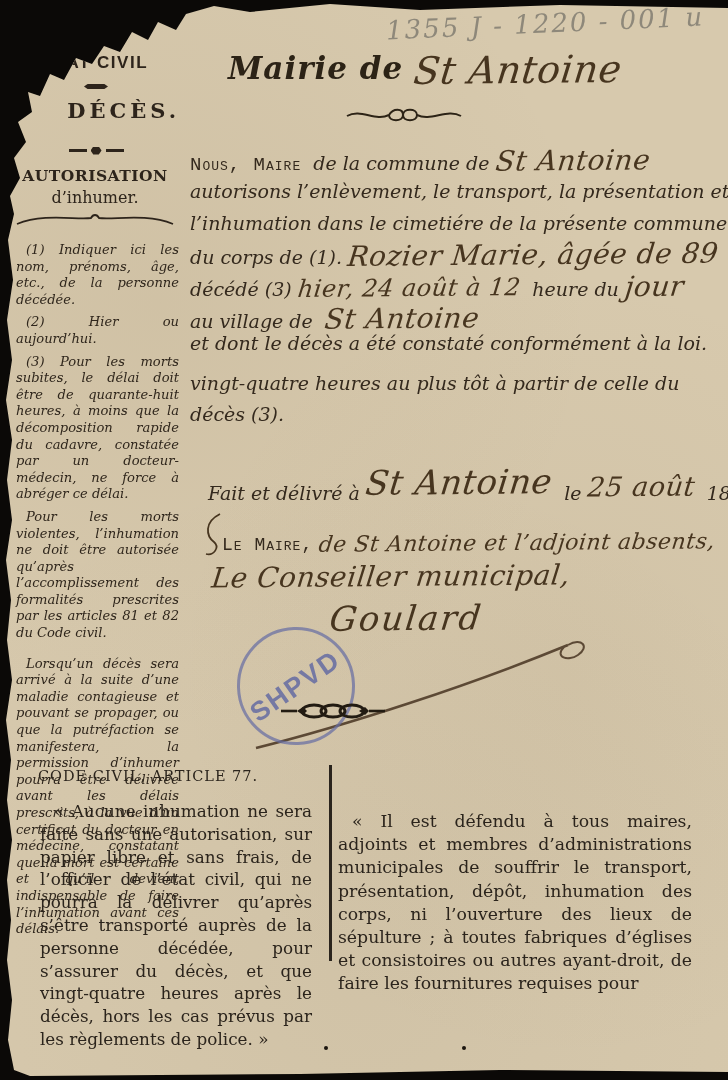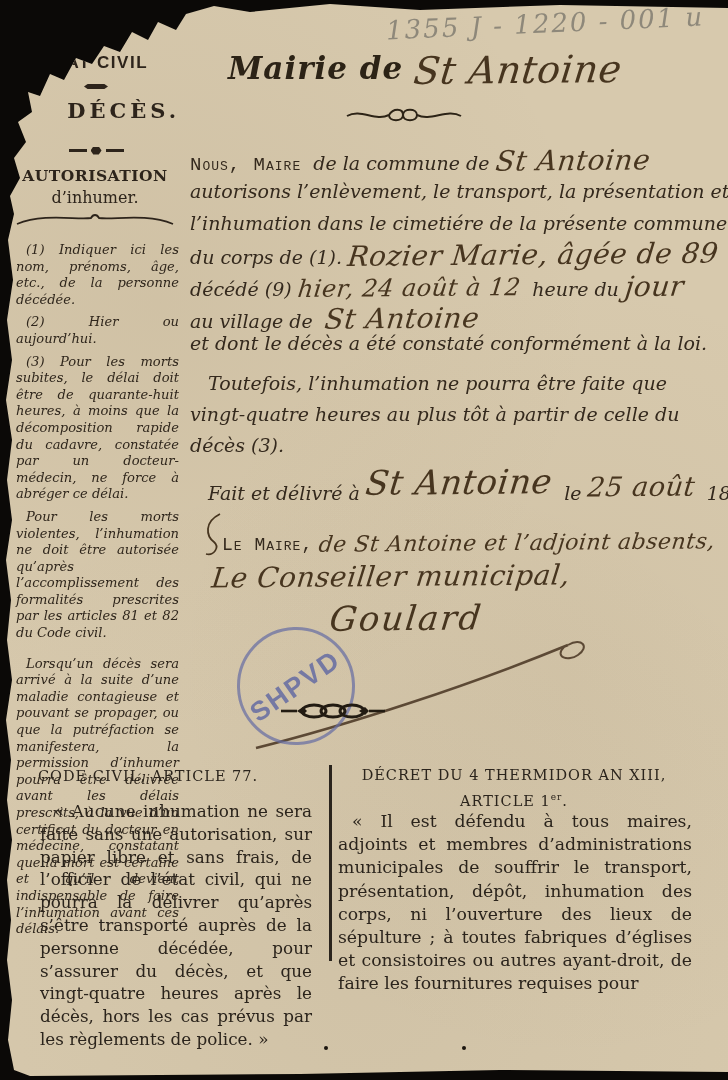--- a/index.html
+++ b/index.html
@@ -191,34 +191,33 @@
       <span>de la commune de</span>
       <span class="hw hw-lg">St Antoine</span>
     </div>
     <div class="row" style="top:44px;">autorisons l’enlèvement, le transport, la présentation et</div>
     <div class="row" style="top:76px;">l’inhumation dans le cimetiére de la présente commune</div>
     <div class="row" style="top:102px;">
       <span>du corps de (1).</span>
       <span class="hw hw-lg">Rozier Marie, âgée de 89 ans</span>
     </div>
     <div class="row" style="top:134px;">
-      <span>décédé (9)</span>
+      <span>décédé (3)</span>
       <span class="hw hw-md">hier, 24 août à 12</span>&nbsp;
       <span>heure du</span>
       <span class="hw hw-lg">jour</span>
     </div>
     <div class="row" style="top:166px;">
       <span>au village de</span>&nbsp;
       <span class="hw hw-lg">St Antoine</span>
     </div>
     <div class="row" style="top:196px;">et dont le décès a été constaté conformément à la loi.</div>
   </div>
 
   <div class="para2">
-    <div class="ind">Toutefois, l’inhumation ne pourra  être faite que</div>
     <div>vingt-quatre heures au plus tôt à partir de celle du</div>
     <div>décès (3).</div>
   </div>
 
   <div class="issued">
     <span>Fait et délivré à</span>
     <span class="hw hw-place">St Antoine</span>&nbsp;
     <span>le</span>
     <span class="hw hw-date">25 août</span>&nbsp;
     <span>1882.</span>
@@ -256,24 +255,18 @@
       <polygon points="16,10 22,6 26,10 22,14" fill="#221b12"></polygon>
       <polygon points="78,10 84,6 88,10 84,14" fill="#221b12"></polygon>
     </svg>
   </div>
 
   <div class="ft-left-title">CODE CIVIL, ARTICLE 77.</div>
   <div class="ft-left-text">« Aucune inhumation ne sera faite sans une autorisation, sur papier libre et sans frais, de l’officier de l’état civil, qui ne pourra la délivrer qu’après s’être transporté auprès de la personne décédée, pour s’assurer du décès, et que vingt-quatre heures après le décès, hors les cas prévus par les règlements de police. »</div>
 
   <div class="ft-rule"></div>
 
-  <div class="ft-right-title">
-    <div>DÉCRET DU 4 THERMIDOR AN XIII,</div>
-    <div>
-      <span>ARTICLE 1</span><sup>er</sup><span>.</span>
-    </div>
-  </div>
   <div class="ft-right-text">« Il est défendu à tous maires, adjoints et membres d’administrations municipales de souffrir le transport, présentation, dépôt, inhumation des corps, ni l’ouverture des lieux de sépulture ; à toutes fabriques d’églises et consistoires ou autres ayant-droit, de faire les fournitures requises pour</div>
 
   <div class="speck" style="left:324px;top:1046px;"></div>
   <div class="speck" style="left:462px;top:1046px;"></div>
 
 </div>
 
 </body></html>

